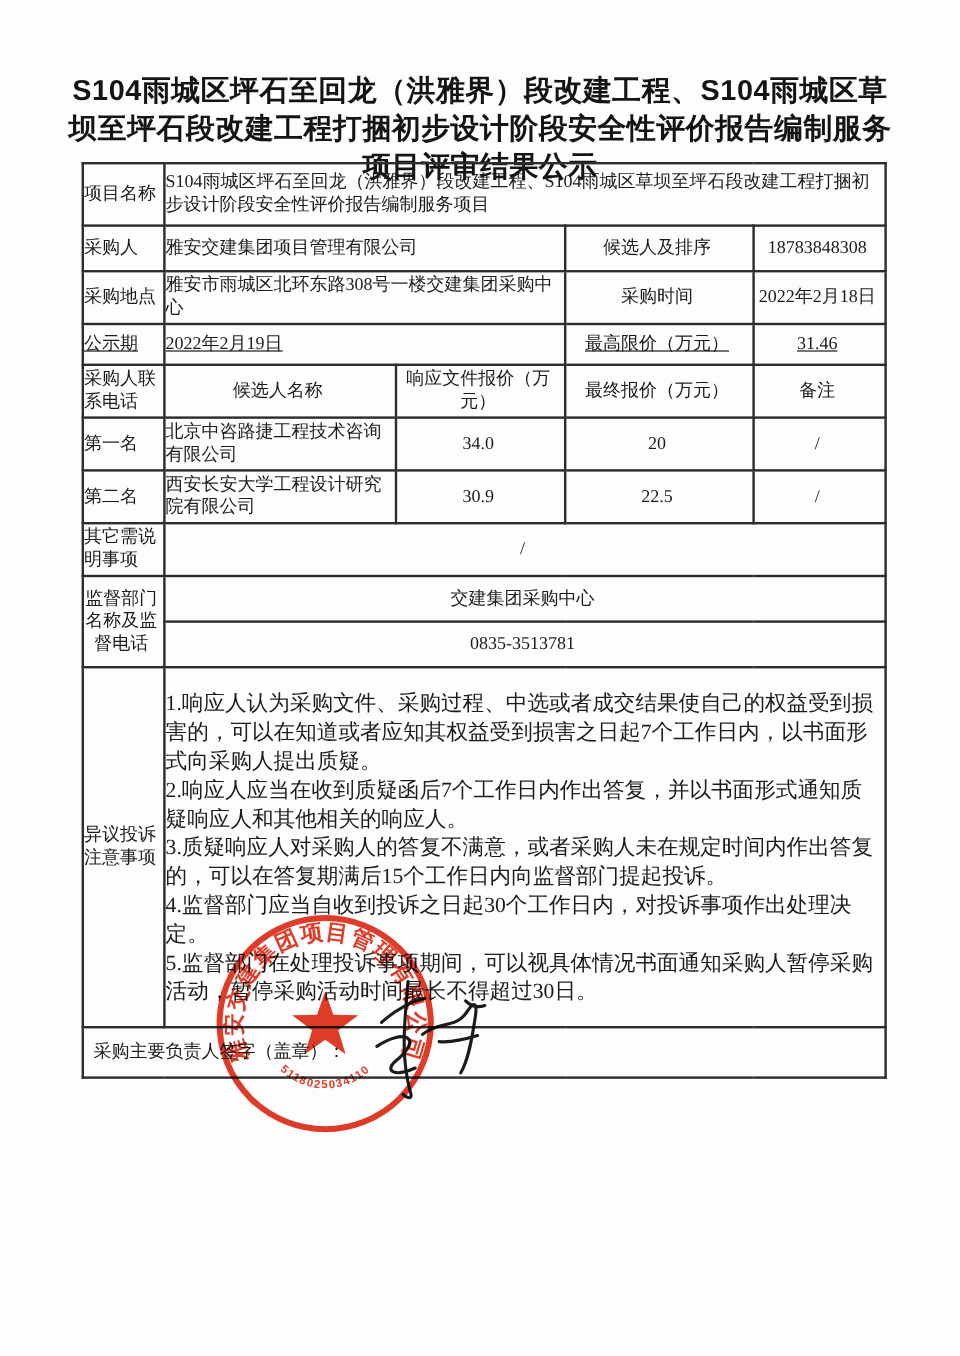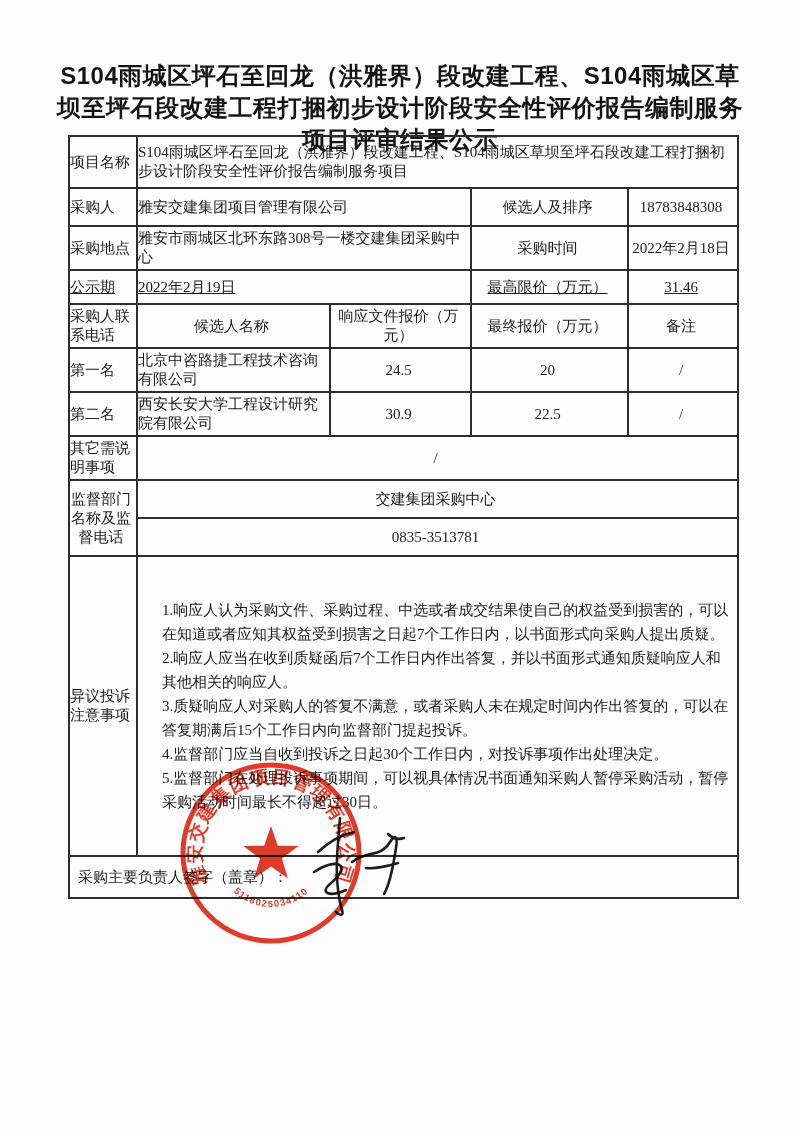--- a/index.html
+++ b/index.html
@@ -26,21 +26,21 @@
     overflow:hidden;
     word-break:break-all;
   }
   td.lbl{padding:2px 1px 2px 4px;}
   td.ctr{text-align:center;padding:2px 3px;}
   td.num{text-align:center;font-family:"Liberation Serif", serif;}
   tr.h52{height:52px;} tr.h38{height:38px;} tr.h39{height:39px;}
   tr.h34{height:34px;text-decoration:underline;} tr.h41{height:41px;} tr.h42{height:42px;}
   tr.h40{height:40px;} tr.h300{height:300px;}
   td.objection-cell{vertical-align:middle;padding:4px 6px;}
-  .obj-line{line-height:24px;font-size:15px;margin-left:24px;}
+  .obj-line{line-height:24px;font-size:18px;}
 
   .stamp{
     position:absolute;left:176px;top:758px;width:190px;height:190px;
     mix-blend-mode:multiply;opacity:0.93;pointer-events:none;
   }
   .signature{
     position:absolute;left:300px;top:812px;width:112px;height:108px;
     mix-blend-mode:multiply;pointer-events:none;
   }
 </style>
@@ -85,21 +85,21 @@
       <tr class="h38">
         <td class="lbl">采购人联系电话</td>
         <td class="ctr">候选人名称</td>
         <td class="ctr">响应文件报价（万元）</td>
         <td class="ctr">最终报价（万元）</td>
         <td class="ctr">备注</td>
       </tr>
       <tr class="h41">
         <td class="lbl">第一名</td>
         <td>北京中咨路捷工程技术咨询有限公司</td>
-        <td class="num">24.5</td>
+        <td class="num">34.0</td>
         <td class="num">20</td>
         <td class="num">/</td>
       </tr>
       <tr class="h42">
         <td class="lbl">第二名</td>
         <td>西安长安大学工程设计研究院有限公司</td>
         <td class="num">30.9</td>
         <td class="num">22.5</td>
         <td class="num">/</td>
       </tr>

